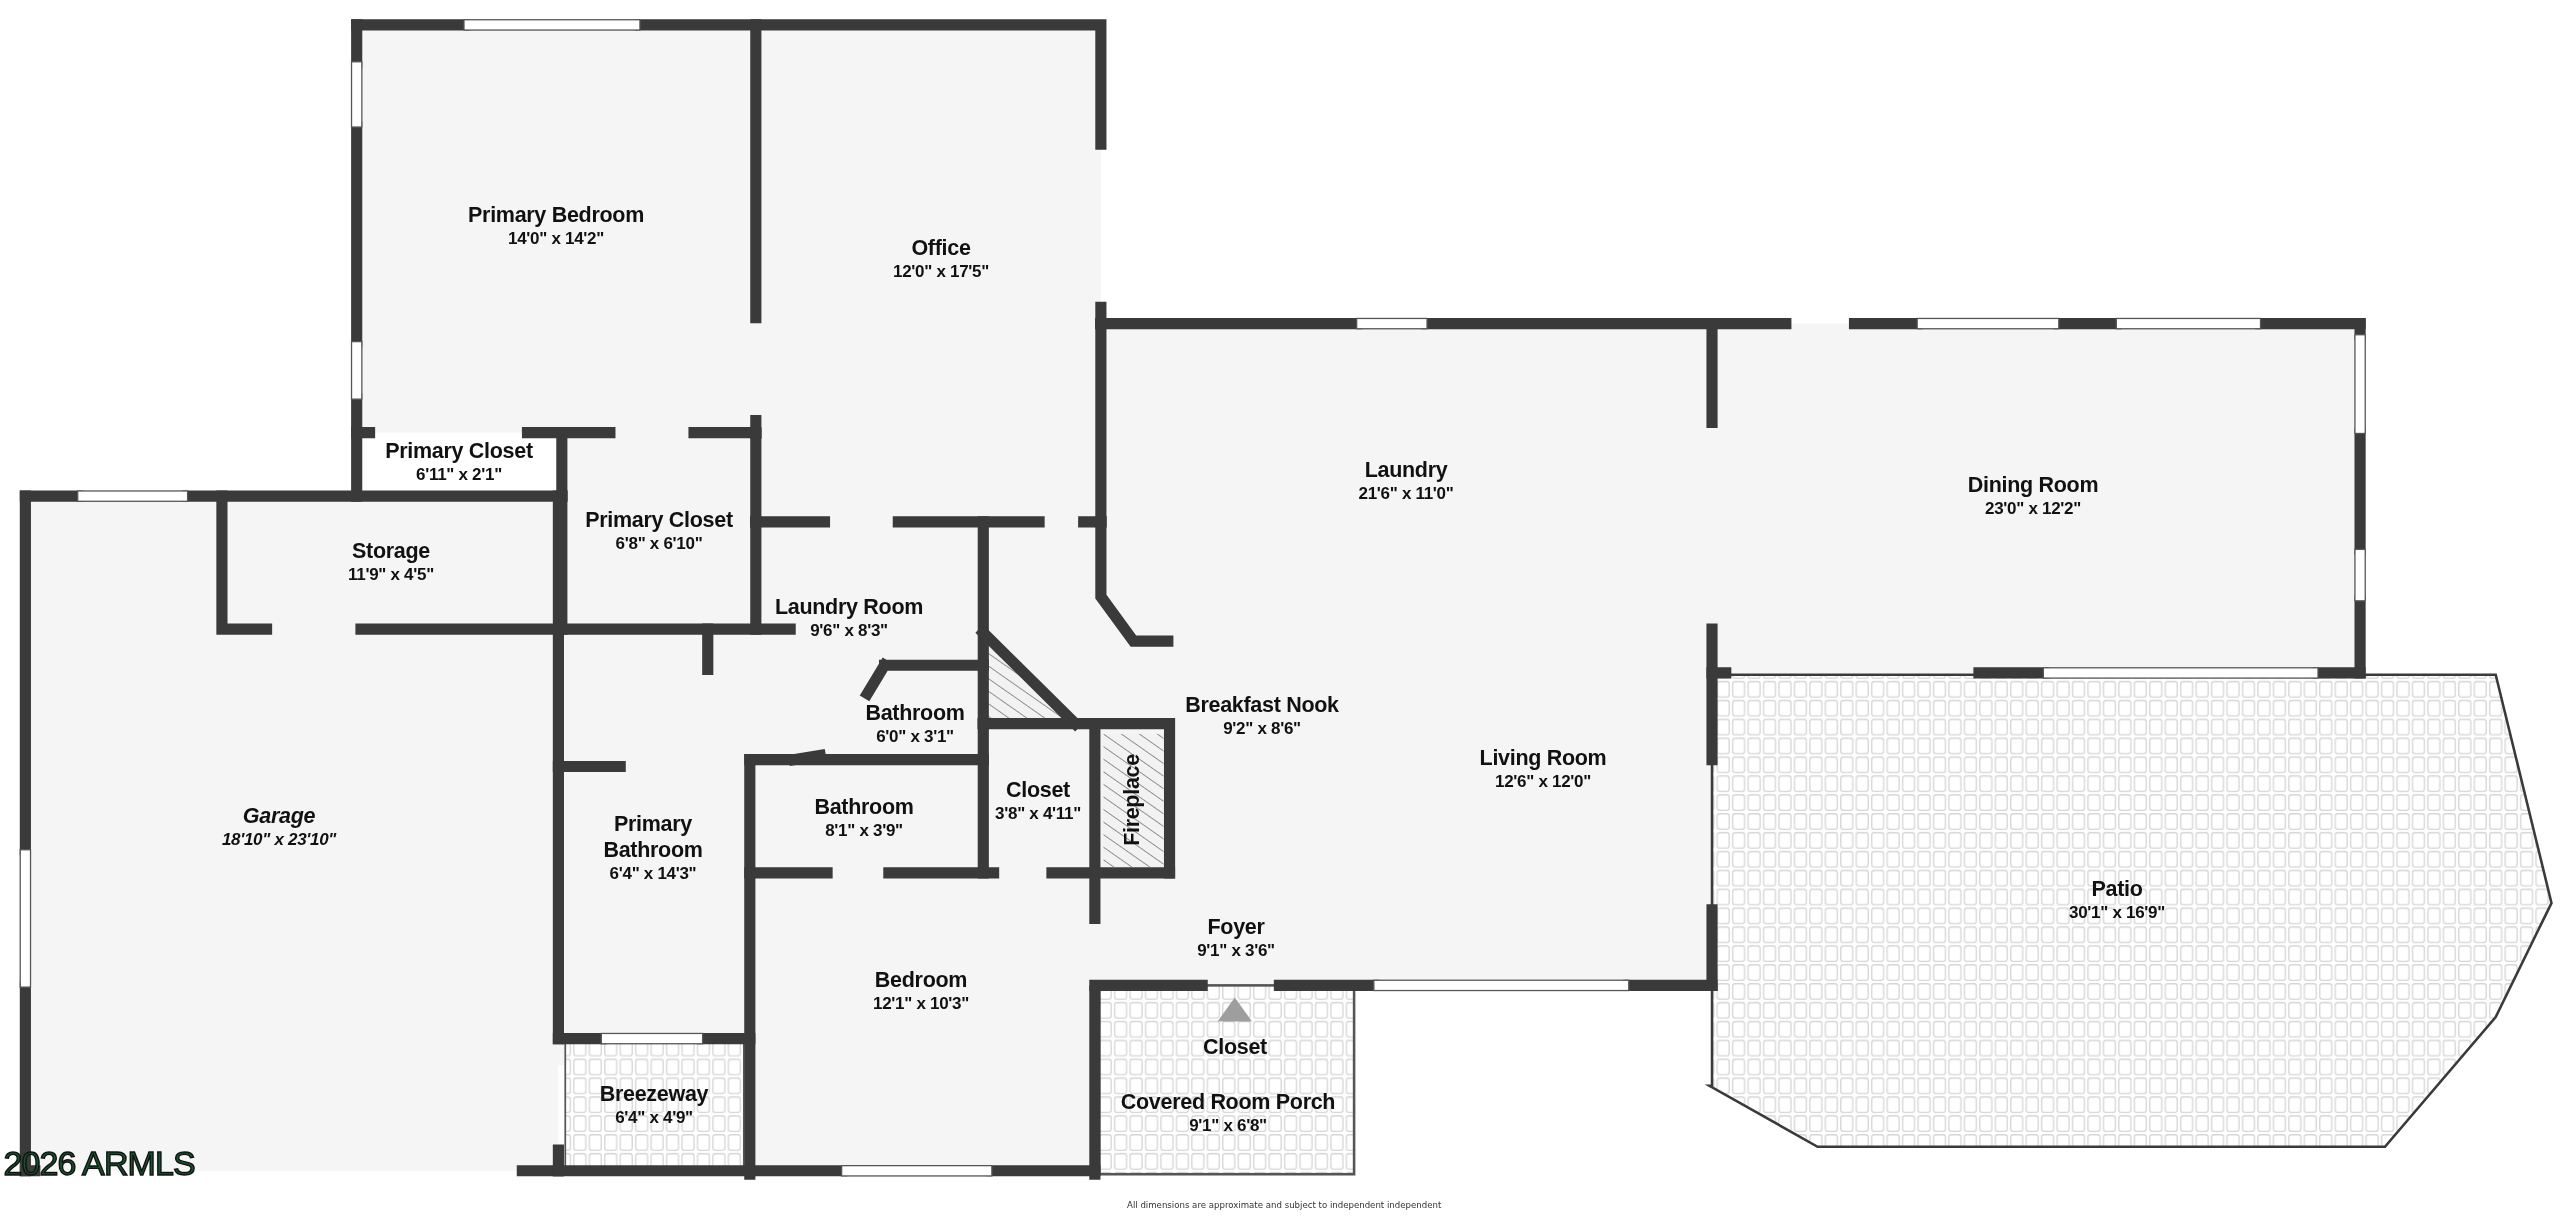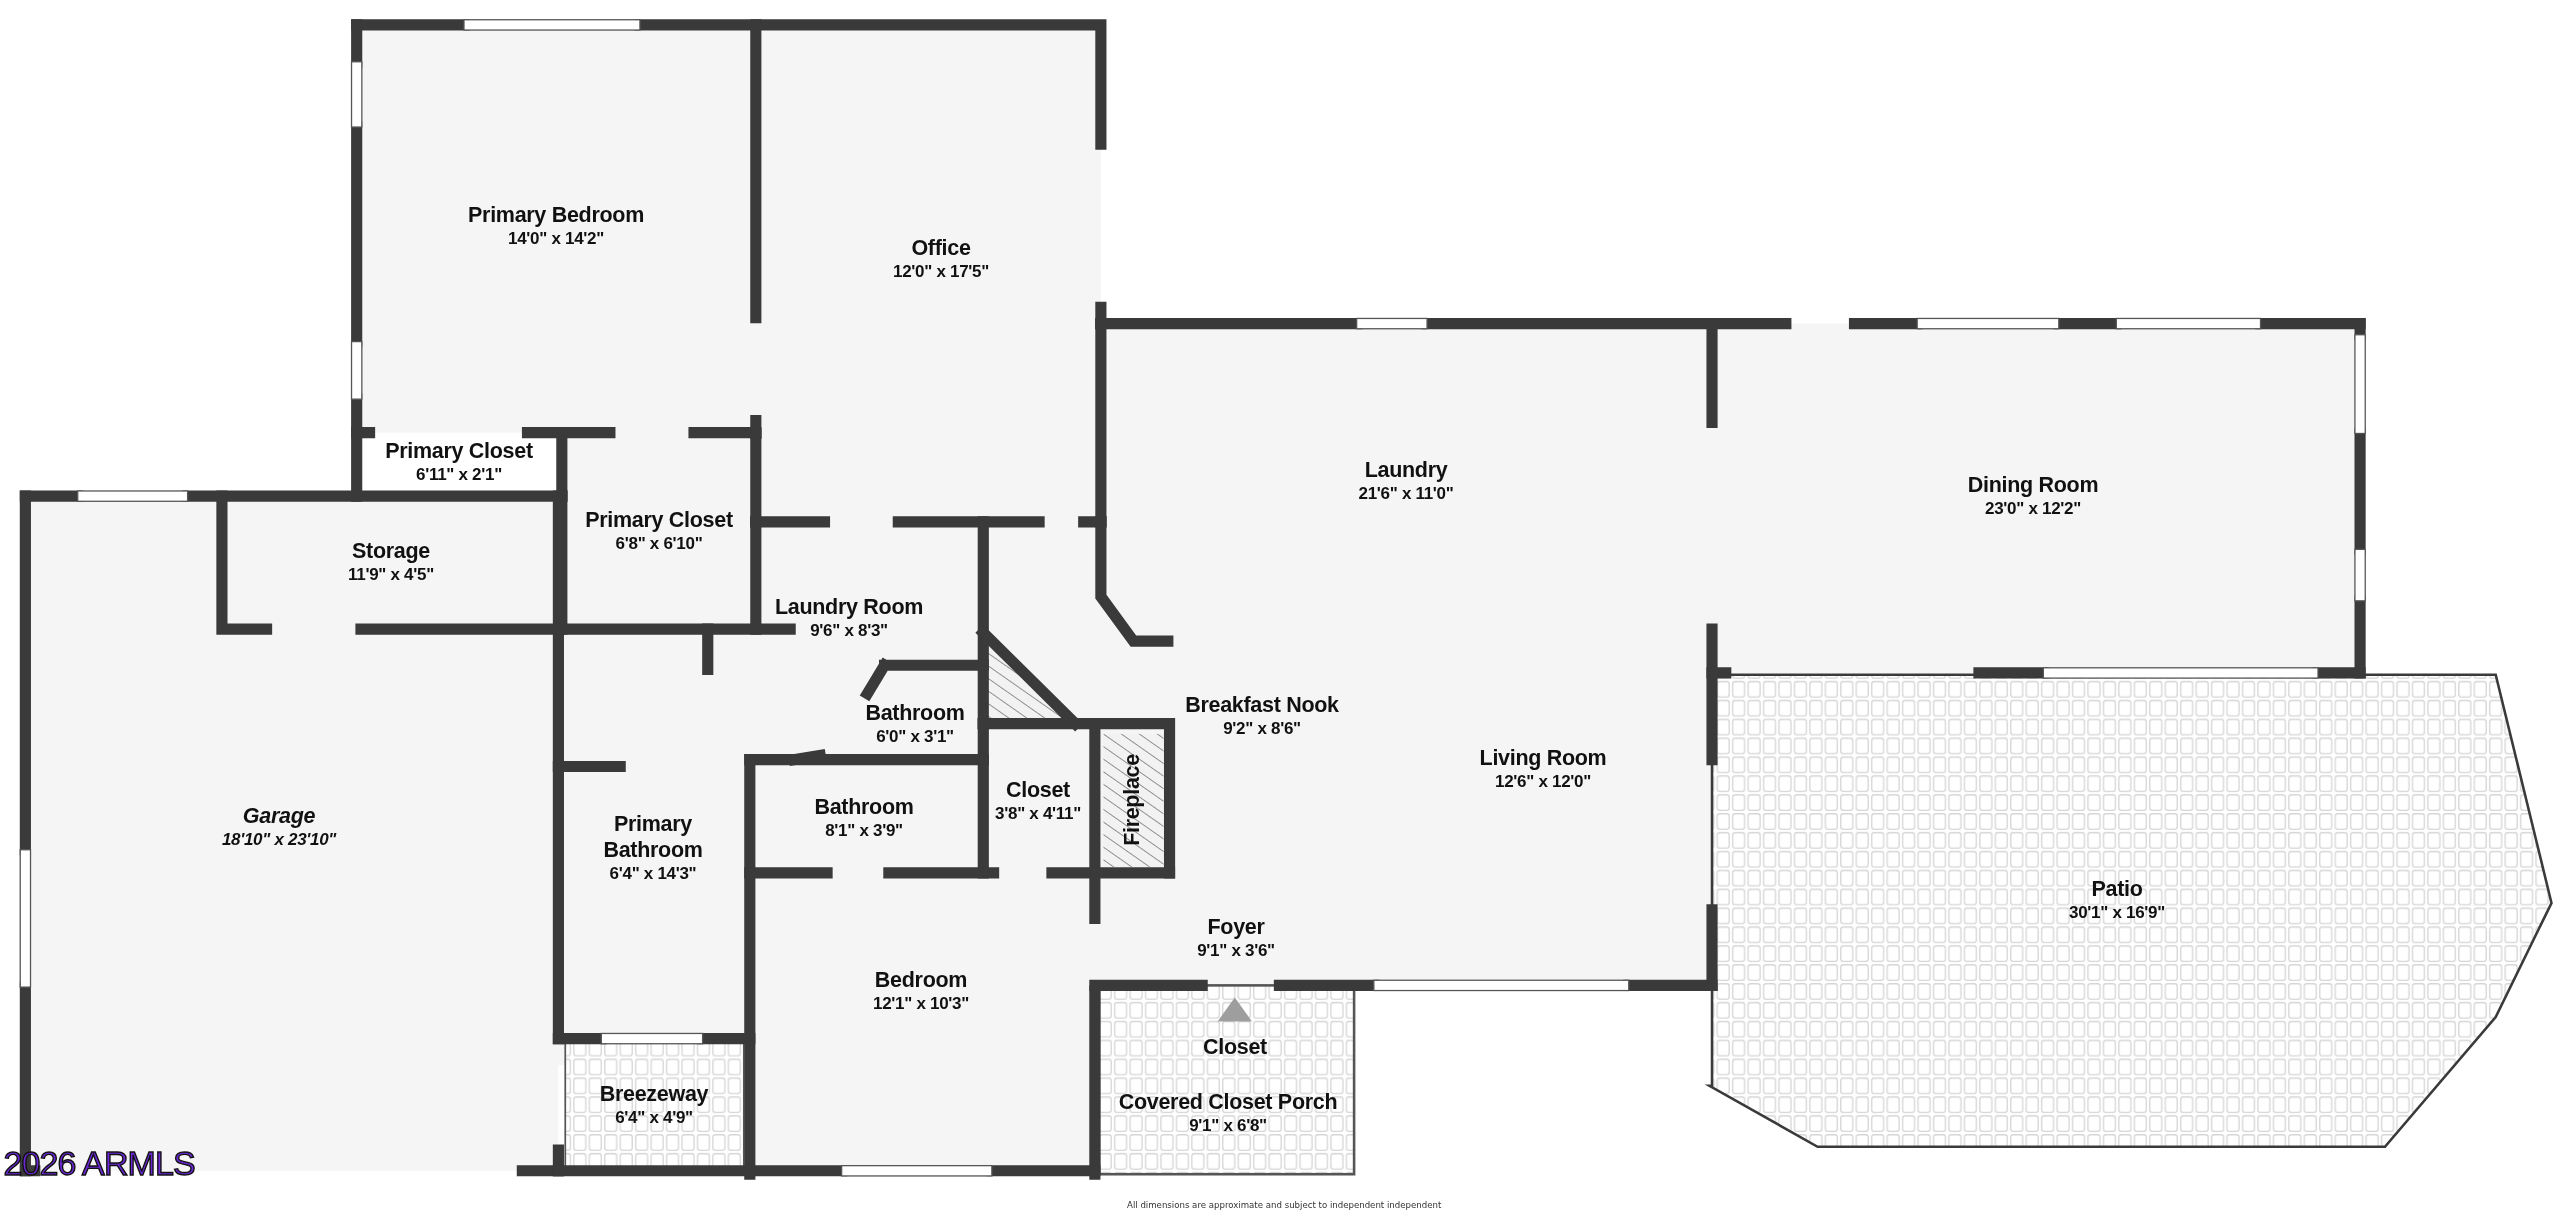--- a/index.html
+++ b/index.html
@@ -2,21 +2,21 @@
 <html style="font-size:13.7px"><head>
 <meta charset="utf-8">
 <style>
   html, body { margin:0; padding:0; background:#ffffff; }
   body { width:2576px; height:1218px; position:relative; overflow:hidden; font-family:"Liberation Sans", "DejaVu Sans", sans-serif; }
   svg#plan { position:absolute; left:0; top:0; width:2576px; height:1218px; }
   .room-label { position:absolute; transform:translate(-50%,-50%); text-align:center; color:#111; white-space:nowrap; line-height:1.2; }
   .room-name { font-weight:bold; font-size:21.5px; display:block; letter-spacing:-0.3px; }
   .room-dim { font-size:17px; display:block; font-weight:bold; letter-spacing:-0.3px; }
   .vertical { transform:translate(-50%,-50%) rotate(-90deg); }
-  .watermark { position:absolute; left:3.4px; top:1144px; font-size:34px; color:#6d28d9; -webkit-text-stroke:1.4px #111; letter-spacing:-0.9px; font-family:"Liberation Sans", sans-serif; }
+  .watermark { position:absolute; left:3.4px; top:1144px; font-size:34px; color:#14532d; -webkit-text-stroke:1.4px #111; letter-spacing:-0.9px; font-family:"Liberation Sans", sans-serif; }
   .disclaimer { position:absolute; left:1127px; top:1200px; font-size:8.6px; color:#333; font-family:"DejaVu Sans", sans-serif; }
 </style>
 </head>
 <body>
 
 <svg id="plan" viewBox="0 0 3000 1419" xmlns="http://www.w3.org/2000/svg">
   <defs>
     <pattern id="tile" width="18" height="22" patternUnits="userSpaceOnUse">
       <rect width="18" height="22" fill="#ffffff"></rect>
       <rect x="2" y="2" width="14" height="18" rx="3" fill="none" stroke="#d6d6d6" stroke-width="1.5"></rect>
@@ -190,21 +190,21 @@
   <span class="room-dim">23'0" x 12'2"</span>
 </div>
 <div class="room-label" style="left:1236px;top:938px;">
   <span class="room-name">Foyer</span>
   <span class="room-dim">9'1" x 3'6"</span>
 </div>
 <div class="room-label" style="left:1235px;top:1048px;">
   <span class="room-name">Closet</span>
 </div>
 <div class="room-label" style="left:1228px;top:1113px;">
-  <span class="room-name">Covered Closet Porch</span>
+  <span class="room-name">Covered Room Porch</span>
   <span class="room-dim">9'1" x 6'8"</span>
 </div>
 <div class="room-label" style="left:2117px;top:900px;">
   <span class="room-name">Patio</span>
   <span class="room-dim">30'1" x 16'9"</span>
 </div>
 
 <div class="watermark">2026 ARMLS</div>
 <div class="disclaimer">All dimensions are approximate and subject to independent independent</div>
 

